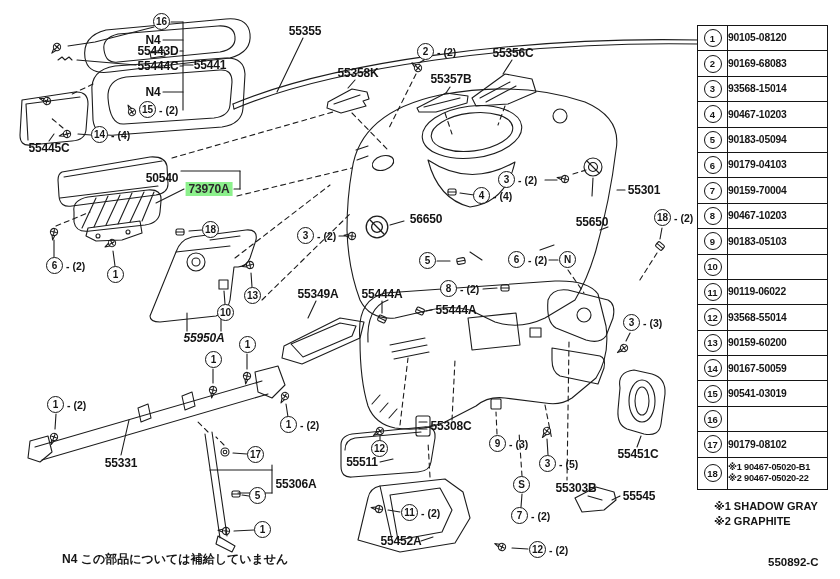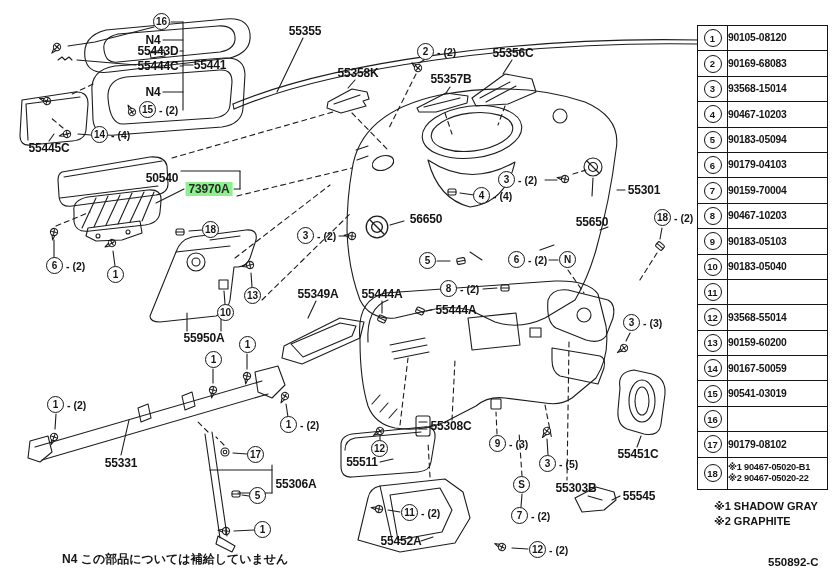--- a/index.html
+++ b/index.html
@@ -268,21 +268,21 @@
       <div class="plabel" style="left: 451px; top: 79px;">55357B</div>
       <div class="plabel" style="left: 513px; top: 53px;">55356C</div>
       <div class="plabel" style="left: 153px; top: 40px;">N4</div>
       <div class="plabel" style="left: 158px; top: 51px;">55443D</div>
       <div class="plabel" style="left: 158px; top: 66px;">55444C</div>
       <div class="plabel" style="left: 210px; top: 65px;">55441</div>
       <div class="plabel" style="left: 153px; top: 92px;">N4</div>
       <div class="plabel" style="left: 49px; top: 148px;">55445C</div>
       <div class="plabel" style="left: 162px; top: 178px;">50540</div>
       <div class="plabel hl" style="left: 209px; top: 189px;">73970A</div>
-      <div class="plabel" style="left: 204px; top: 338px;">55950A</div>
+      <div class="plabel" style="left: 204px; top: 338px; font-style: italic;">55950A</div>
       <div class="plabel" style="left: 426px; top: 219px;">56650</div>
       <div class="plabel" style="left: 592px; top: 203px; margin-top: 19px;">55650</div>
       <div class="plabel" style="left: 644px; top: 190px;">55301</div>
       <div class="plabel" style="left: 318px; top: 294px;">55349A</div>
       <div class="plabel" style="left: 382px; top: 294px;">55444A</div>
       <div class="plabel" style="left: 456px; top: 310px;">55444A</div>
       <div class="plabel" style="left: 121px; top: 463px;">55331</div>
       <div class="plabel" style="left: 296px; top: 484px;">55306A</div>
       <div class="plabel" style="left: 451px; top: 426px;">55308C</div>
       <div class="plabel" style="left: 362px; top: 462px;">55511</div>
@@ -477,27 +477,27 @@
             <span class="circ">9</span>
           </div>
           <div class="tcode">
             <div class="codeline">90183-05103</div>
           </div>
         </div>
         <div class="trow">
           <div class="tnum">
             <span class="circ">10</span>
           </div>
-          <div class="tcode">
-            <div class="codeline">90183-05040</div>
-          </div>
         </div>
         <div class="trow">
           <div class="tnum">
             <span class="circ">11</span>
+          </div>
+          <div class="tcode">
+            <div class="codeline">90119-06022</div>
           </div>
         </div>
         <div class="trow">
           <div class="tnum">
             <span class="circ">12</span>
           </div>
           <div class="tcode">
             <div class="codeline">93568-55014</div>
           </div>
         </div>

